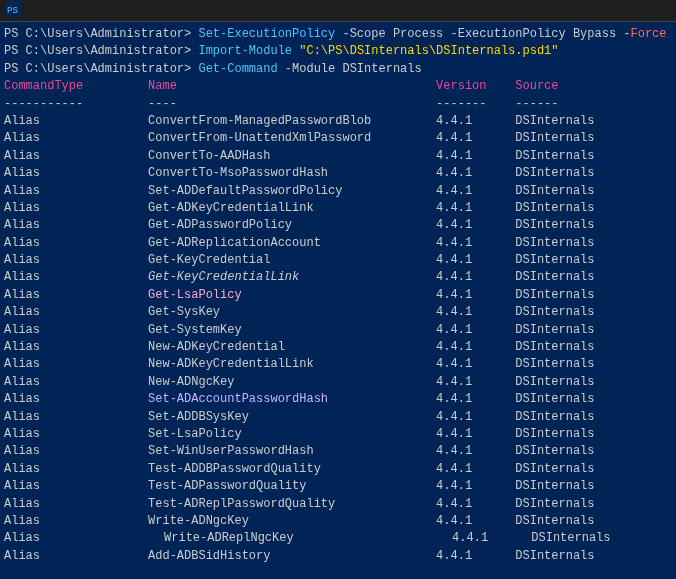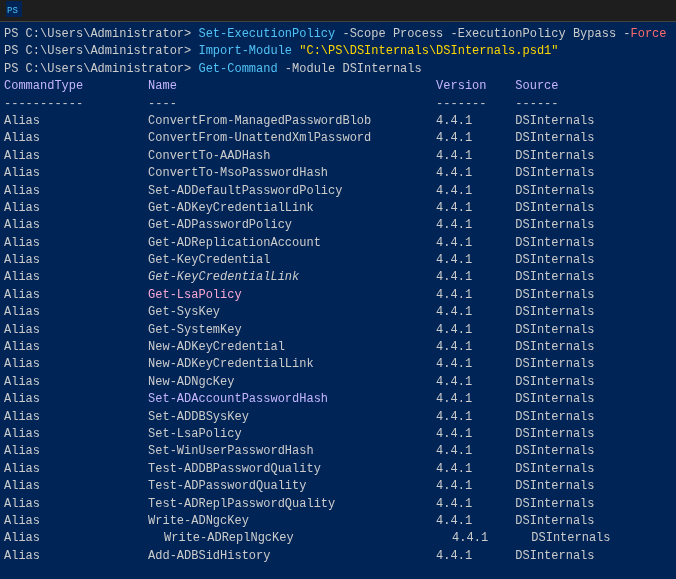--- a/index.html
+++ b/index.html
@@ -62,21 +62,21 @@
     </svg>
   </span>
   <span class="titlebar-text"></span>
 </div>
 
 <div class="terminal" id="terminal-content">
 <div class="line"><span class="prompt">PS C:\Users\Administrator&gt; </span><span class="cmd-setexec">Set-ExecutionPolicy</span><span class="prompt"> -Scope Process -ExecutionPolicy Bypass -</span><span class="flag-force">Force</span></div>
     <div class="line"><span class="prompt">PS C:\Users\Administrator&gt; </span><span class="cmd-setexec">Import-Module</span><span class="prompt"> </span><span class="path-str">"C:\PS\DSInternals\DSInternals.psd1"</span></div>
     <div class="line"><span class="prompt">PS C:\Users\Administrator&gt; </span><span class="cmd-setexec">Get-Command</span><span class="prompt"> -Module DSInternals</span></div>
     <div class="line"></div>
-    <div class="line" style="color: #c4b5fd;">CommandType         Name                                    Version    Source</div>
+    <div class="line" style="color: #ec4899;">CommandType         Name                                    Version    Source</div>
     <div class="line" style="color: rgb(204, 204, 204);">-----------         ----                                    -------    ------</div>
     <div class="line"><span style="color: rgb(204, 204, 204);">Alias               </span><span style="color: rgb(204, 204, 204);">ConvertFrom-ManagedPasswordBlob         </span><span style="color: rgb(204, 204, 204);">4.4.1      </span><span style="color: rgb(204, 204, 204);">DSInternals</span></div>
     <div class="line"><span style="color: rgb(204, 204, 204);">Alias               </span><span style="color: rgb(204, 204, 204);">ConvertFrom-UnattendXmlPassword         </span><span style="color: rgb(204, 204, 204);">4.4.1      </span><span style="color: rgb(204, 204, 204);">DSInternals</span></div>
     <div class="line"><span style="color: rgb(204, 204, 204);">Alias               </span><span style="color: rgb(204, 204, 204);">ConvertTo-AADHash                       </span><span style="color: rgb(204, 204, 204);">4.4.1      </span><span style="color: rgb(204, 204, 204);">DSInternals</span></div>
     <div class="line"><span style="color: rgb(204, 204, 204);">Alias               </span><span style="color: rgb(204, 204, 204);">ConvertTo-MsoPasswordHash               </span><span style="color: rgb(204, 204, 204);">4.4.1      </span><span style="color: rgb(204, 204, 204);">DSInternals</span></div>
     <div class="line"><span style="color: rgb(204, 204, 204);">Alias               </span><span style="color: rgb(204, 204, 204);">Set-ADDefaultPasswordPolicy             </span><span style="color: rgb(204, 204, 204);">4.4.1      </span><span style="color: rgb(204, 204, 204);">DSInternals</span></div>
     <div class="line"><span style="color: rgb(204, 204, 204);">Alias               </span><span style="color: rgb(204, 204, 204);">Get-ADKeyCredentialLink                 </span><span style="color: rgb(204, 204, 204);">4.4.1      </span><span style="color: rgb(204, 204, 204);">DSInternals</span></div>
     <div class="line"><span style="color: rgb(204, 204, 204);">Alias               </span><span style="color: rgb(204, 204, 204);">Get-ADPasswordPolicy                    </span><span style="color: rgb(204, 204, 204);">4.4.1      </span><span style="color: rgb(204, 204, 204);">DSInternals</span></div>
     <div class="line"><span style="color: rgb(204, 204, 204);">Alias               </span><span style="color: rgb(204, 204, 204);">Get-ADReplicationAccount                </span><span style="color: rgb(204, 204, 204);">4.4.1      </span><span style="color: rgb(204, 204, 204);">DSInternals</span></div>
     <div class="line"><span style="color: rgb(204, 204, 204);">Alias               </span><span style="color: rgb(204, 204, 204);">Get-KeyCredential                       </span><span style="color: rgb(204, 204, 204);">4.4.1      </span><span style="color: rgb(204, 204, 204);">DSInternals</span></div>

